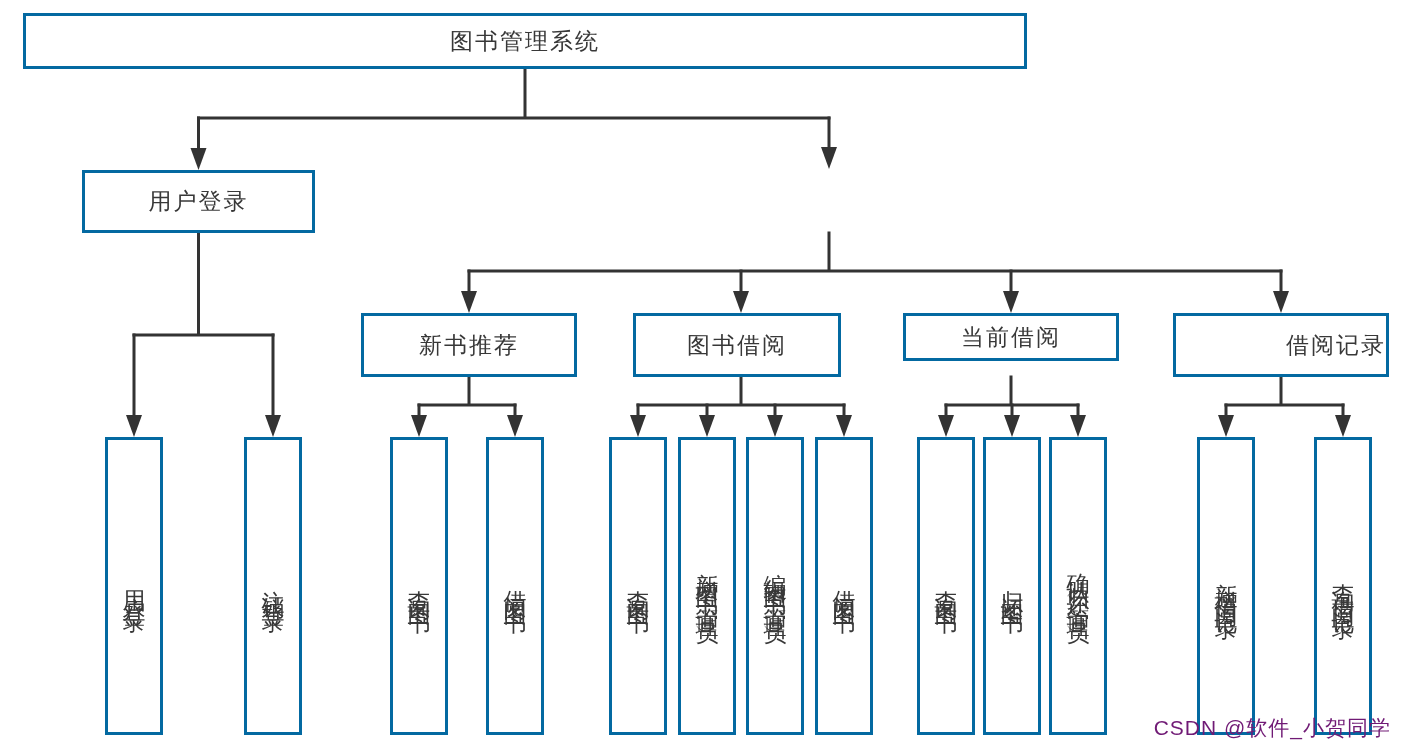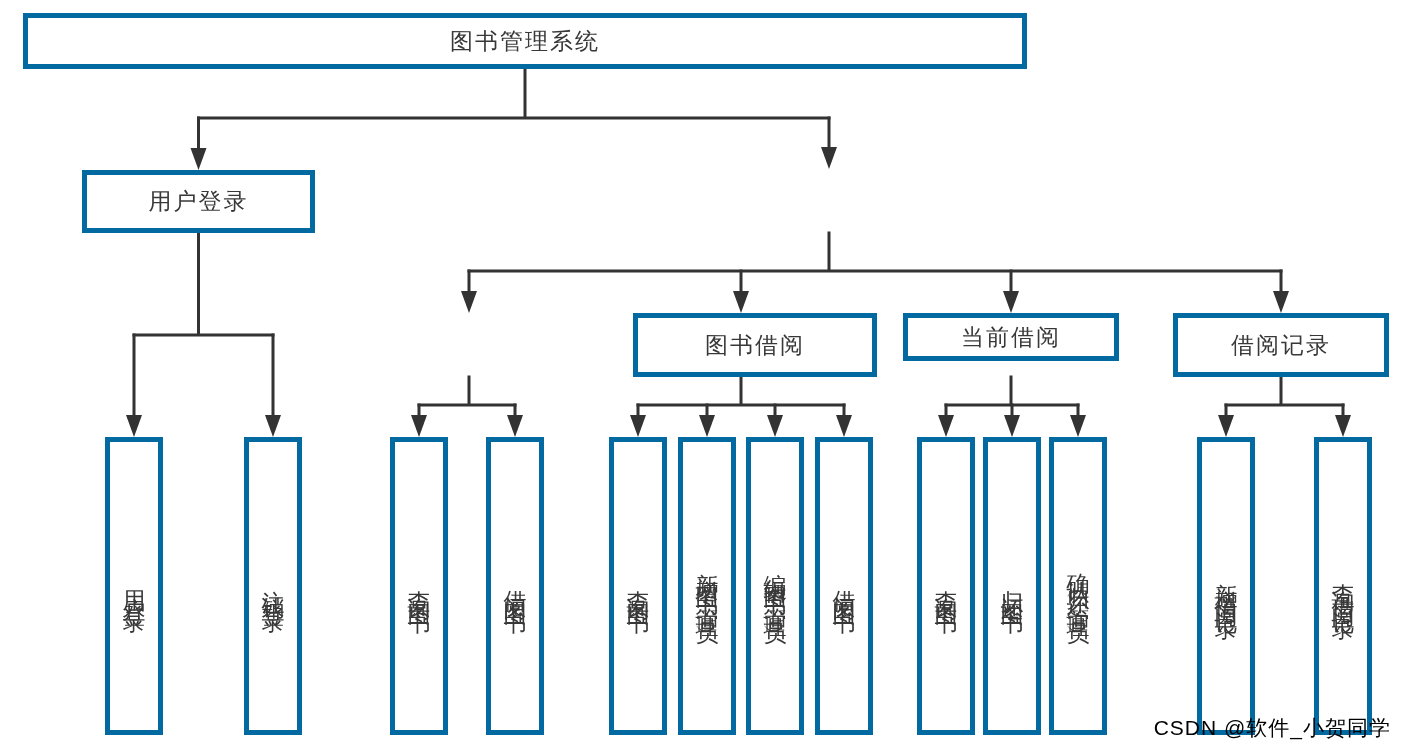--- a/index.html
+++ b/index.html
@@ -20,21 +20,21 @@
     left: 0;
     top: 0;
     width: 1405px;
     height: 747px;
     pointer-events: none;
   }
   .box {
     position: absolute;
     box-sizing: border-box;
     background: #ffffff;
-    border: 5px solid #0369a1;
+    border: 3px solid #0369a1;
     display: flex;
     align-items: center;
     justify-content: center;
     color: #383838;
     z-index: 2;
   }
   .box.h span {
     font-size: 23px;
     letter-spacing: 2px;
     white-space: nowrap;
@@ -45,21 +45,21 @@
     font-size: 23px;
     letter-spacing: 7px;
     line-height: 1;
   }
   #watermark {
     position: absolute;
     right: 14px;
     top: 714px;
     font-size: 21px;
     letter-spacing: 1px;
-    color: #000000;
+    color: #701a75;
     z-index: 5;
     white-space: nowrap;
   }
 </style>
 </head>
 <body>
 
 <div id="stage">
 
   <svg id="connectors" viewBox="0 0 1405 747" xmlns="http://www.w3.org/2000/svg">
@@ -104,27 +104,30 @@
   </svg>
 
   <div class="box h" style="left:23px; top:13px; width:1004px; height:56px;">
     <span>图书管理系统</span>
   </div>
 
   <div class="box h" style="left:82px; top:170px; width:233px; height:63px;">
     <span>用户登录</span>
   </div>
 
-  <div class="box h" style="left:633px; top:313px; width:244px; height:64px;">
+  <div class="box h" style="left:361px; top:313px; width:216px; height:64px;">
+    <span>新书推荐</span>
+  </div>
+  <div class="box h" style="left:633px; top:313px; width:208px; height:64px;">
     <span>图书借阅</span>
   </div>
   <div class="box h" style="left:903px; top:313px; width:216px; height:48px;">
     <span>当前借阅</span>
   </div>
-  <div class="box h" style="left:1173px; top:313px; width:216px; height:64px;">
+  <div class="box h" style="left:1173px; top:313px; width:216px; height:64px;justify-content:flex-end;">
     <span>借阅记录</span>
   </div>
 
   <div class="box v" style="left:105px; top:437px; width:58px; height:298px;">
     <span>用户登录</span>
   </div>
   <div class="box v" style="left:244px; top:437px; width:58px; height:298px;">
     <span>注销登录</span>
   </div>
 

